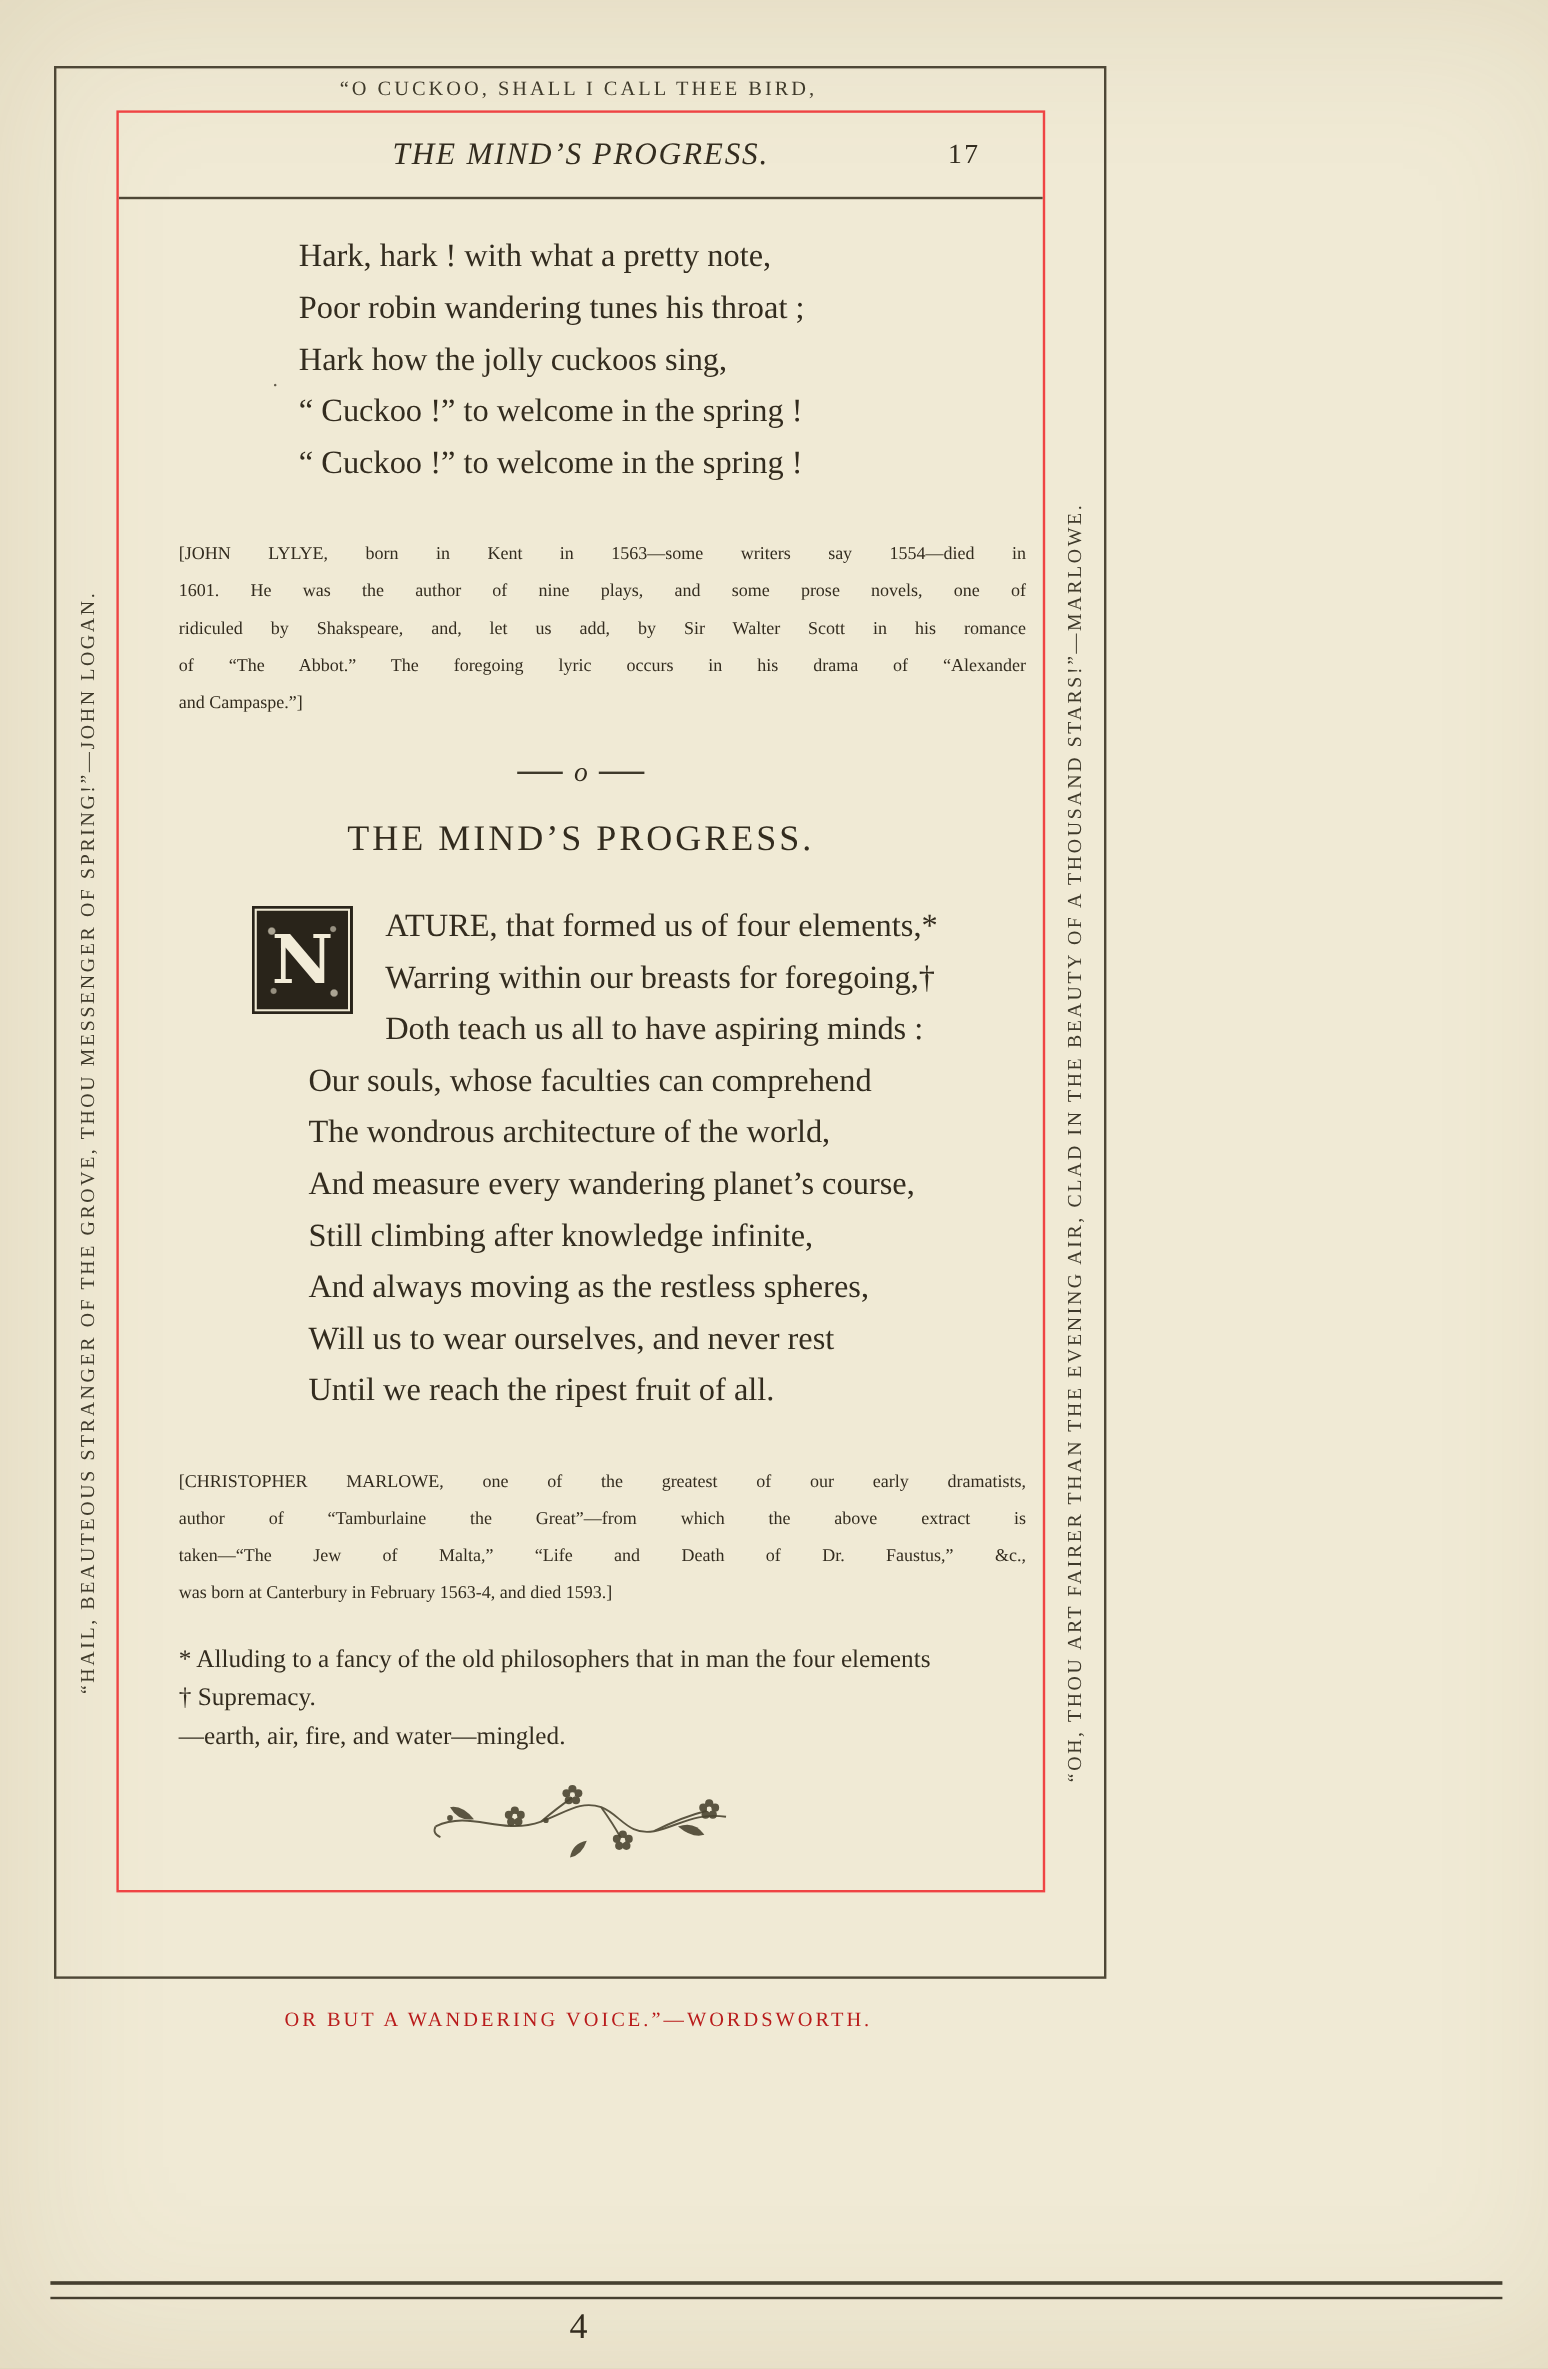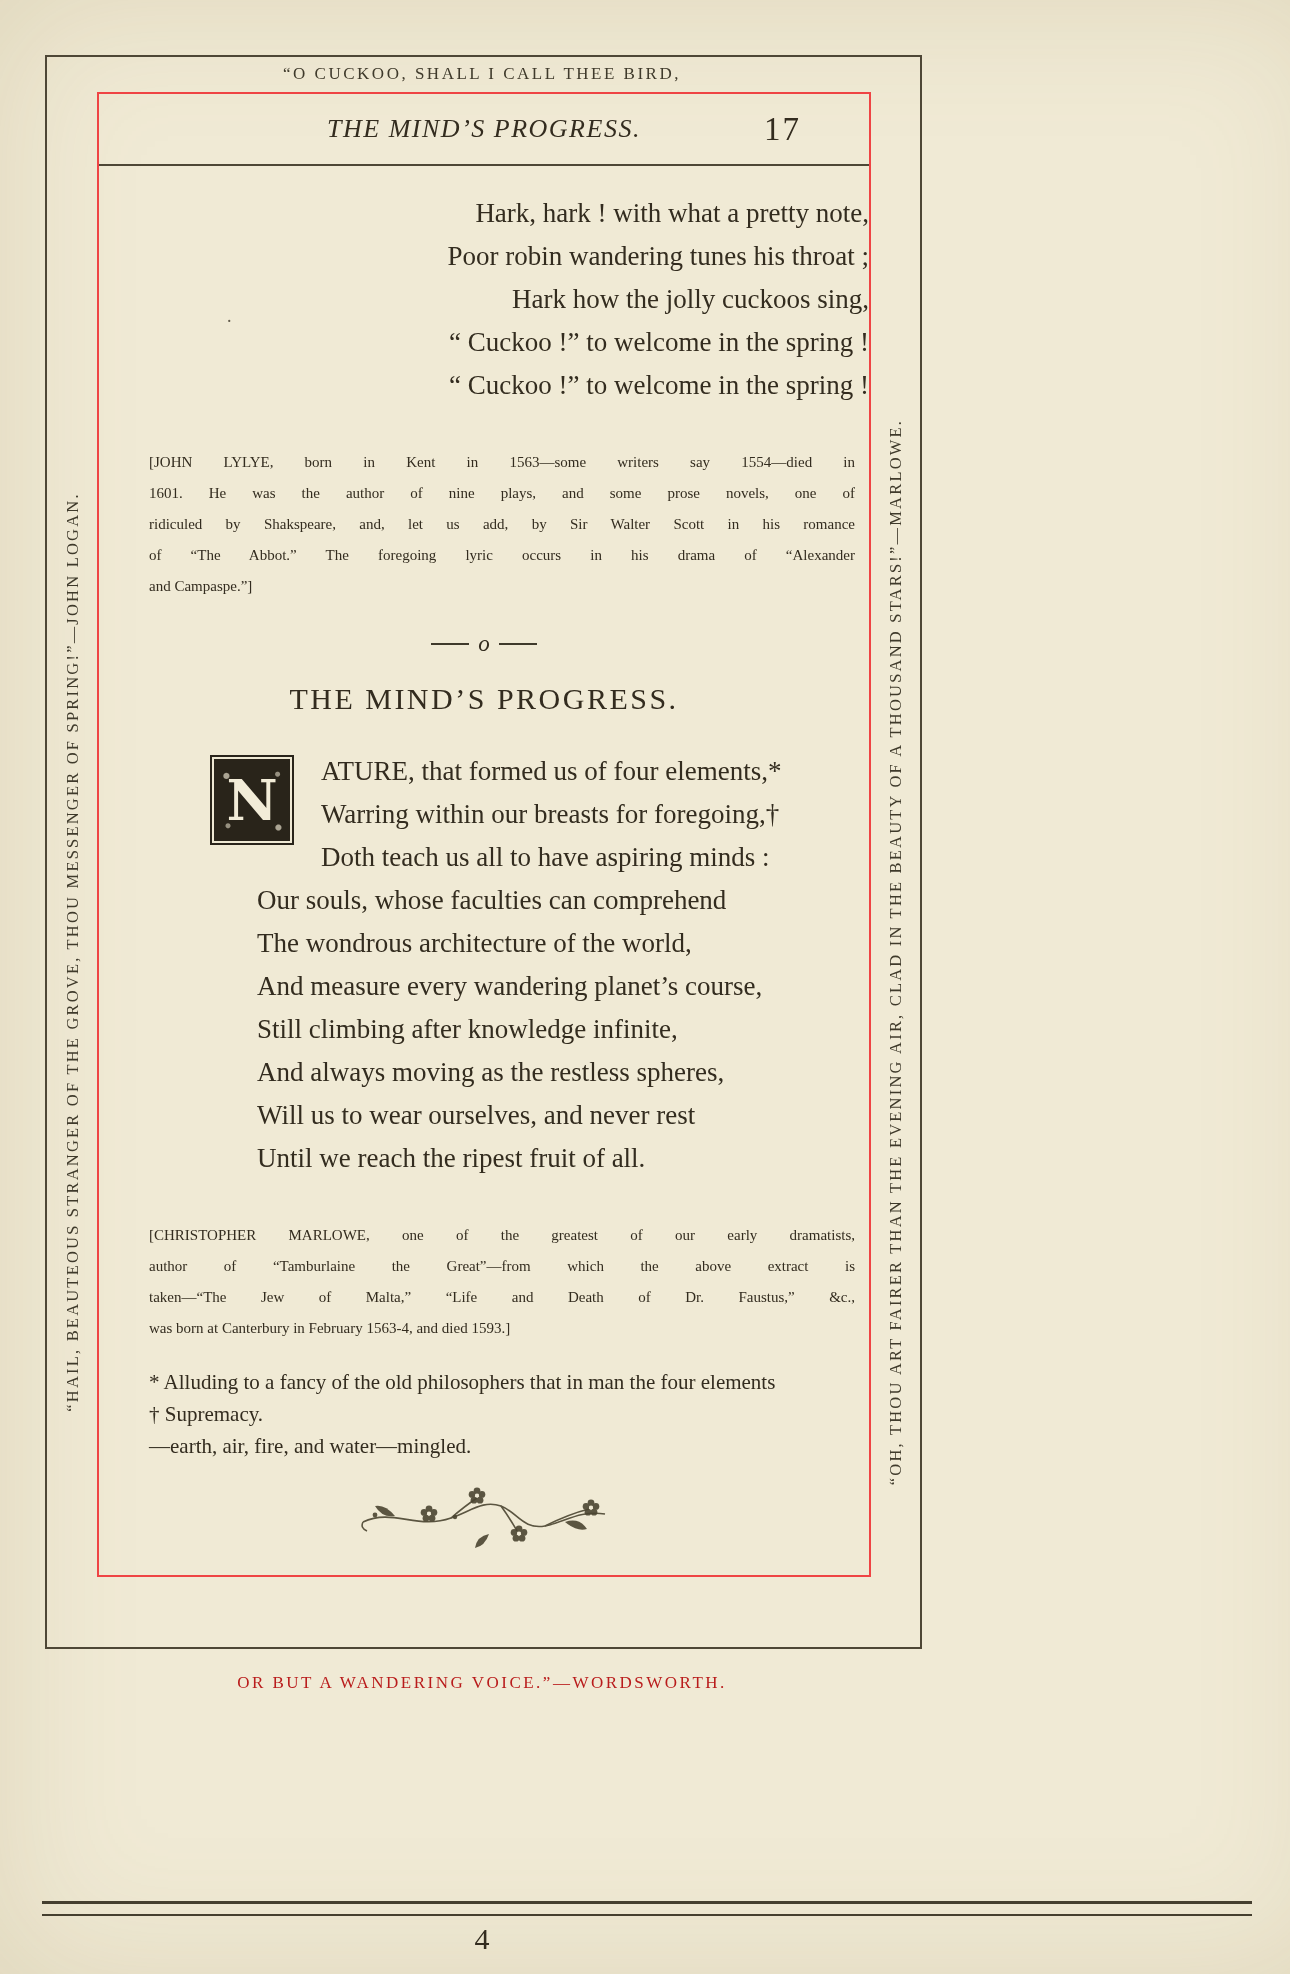--- a/index.html
+++ b/index.html
@@ -42,27 +42,27 @@
     border:2px solid #ef4444; background:transparent; overflow:hidden;
   }
   .header-row{
     height:70px; border-bottom:2px solid #4e4736;
     display:flex; align-items:center; justify-content:center; position:relative;
   }
   .running-title{
     font-style:italic; font-size:26px; letter-spacing:1.5px; color:#332c1f;
   }
   .header-pagenum{
-    position:absolute; right:68px; top:50%; transform:translateY(-50%);
-    font-size:33px; letter-spacing:2px;
+    position:absolute; right:52px; top:50%; transform:translateY(-50%);
+    font-size:23px; letter-spacing:2px;
   }
   .body{ position:relative; height:1409px; }
 
   .poem{ font-size:27px; line-height:43px; }
-  .poem-cuckoo{ margin:26px 0 0 150px;text-align:right; }
+  .poem-cuckoo{ margin:26px 0 0 150px; }
   .poem-mind{ margin:34px 0 0 158px; position:relative; }
   .poem-mind .indent{ padding-left:64px; }
 
   .note{ margin:40px 0 0 50px; width:706px; font-size:15px; line-height:31px; text-align:left; }
   .note .just{ text-align-last: justify; }
 
   .footnotes{ margin:22px 0 0 50px; width:706px; font-size:21px; line-height:32px; }
 
   .divider{ margin:30px auto 0; width:120px; height:24px;
     display:flex; align-items:center; justify-content:center; gap:9px; }

